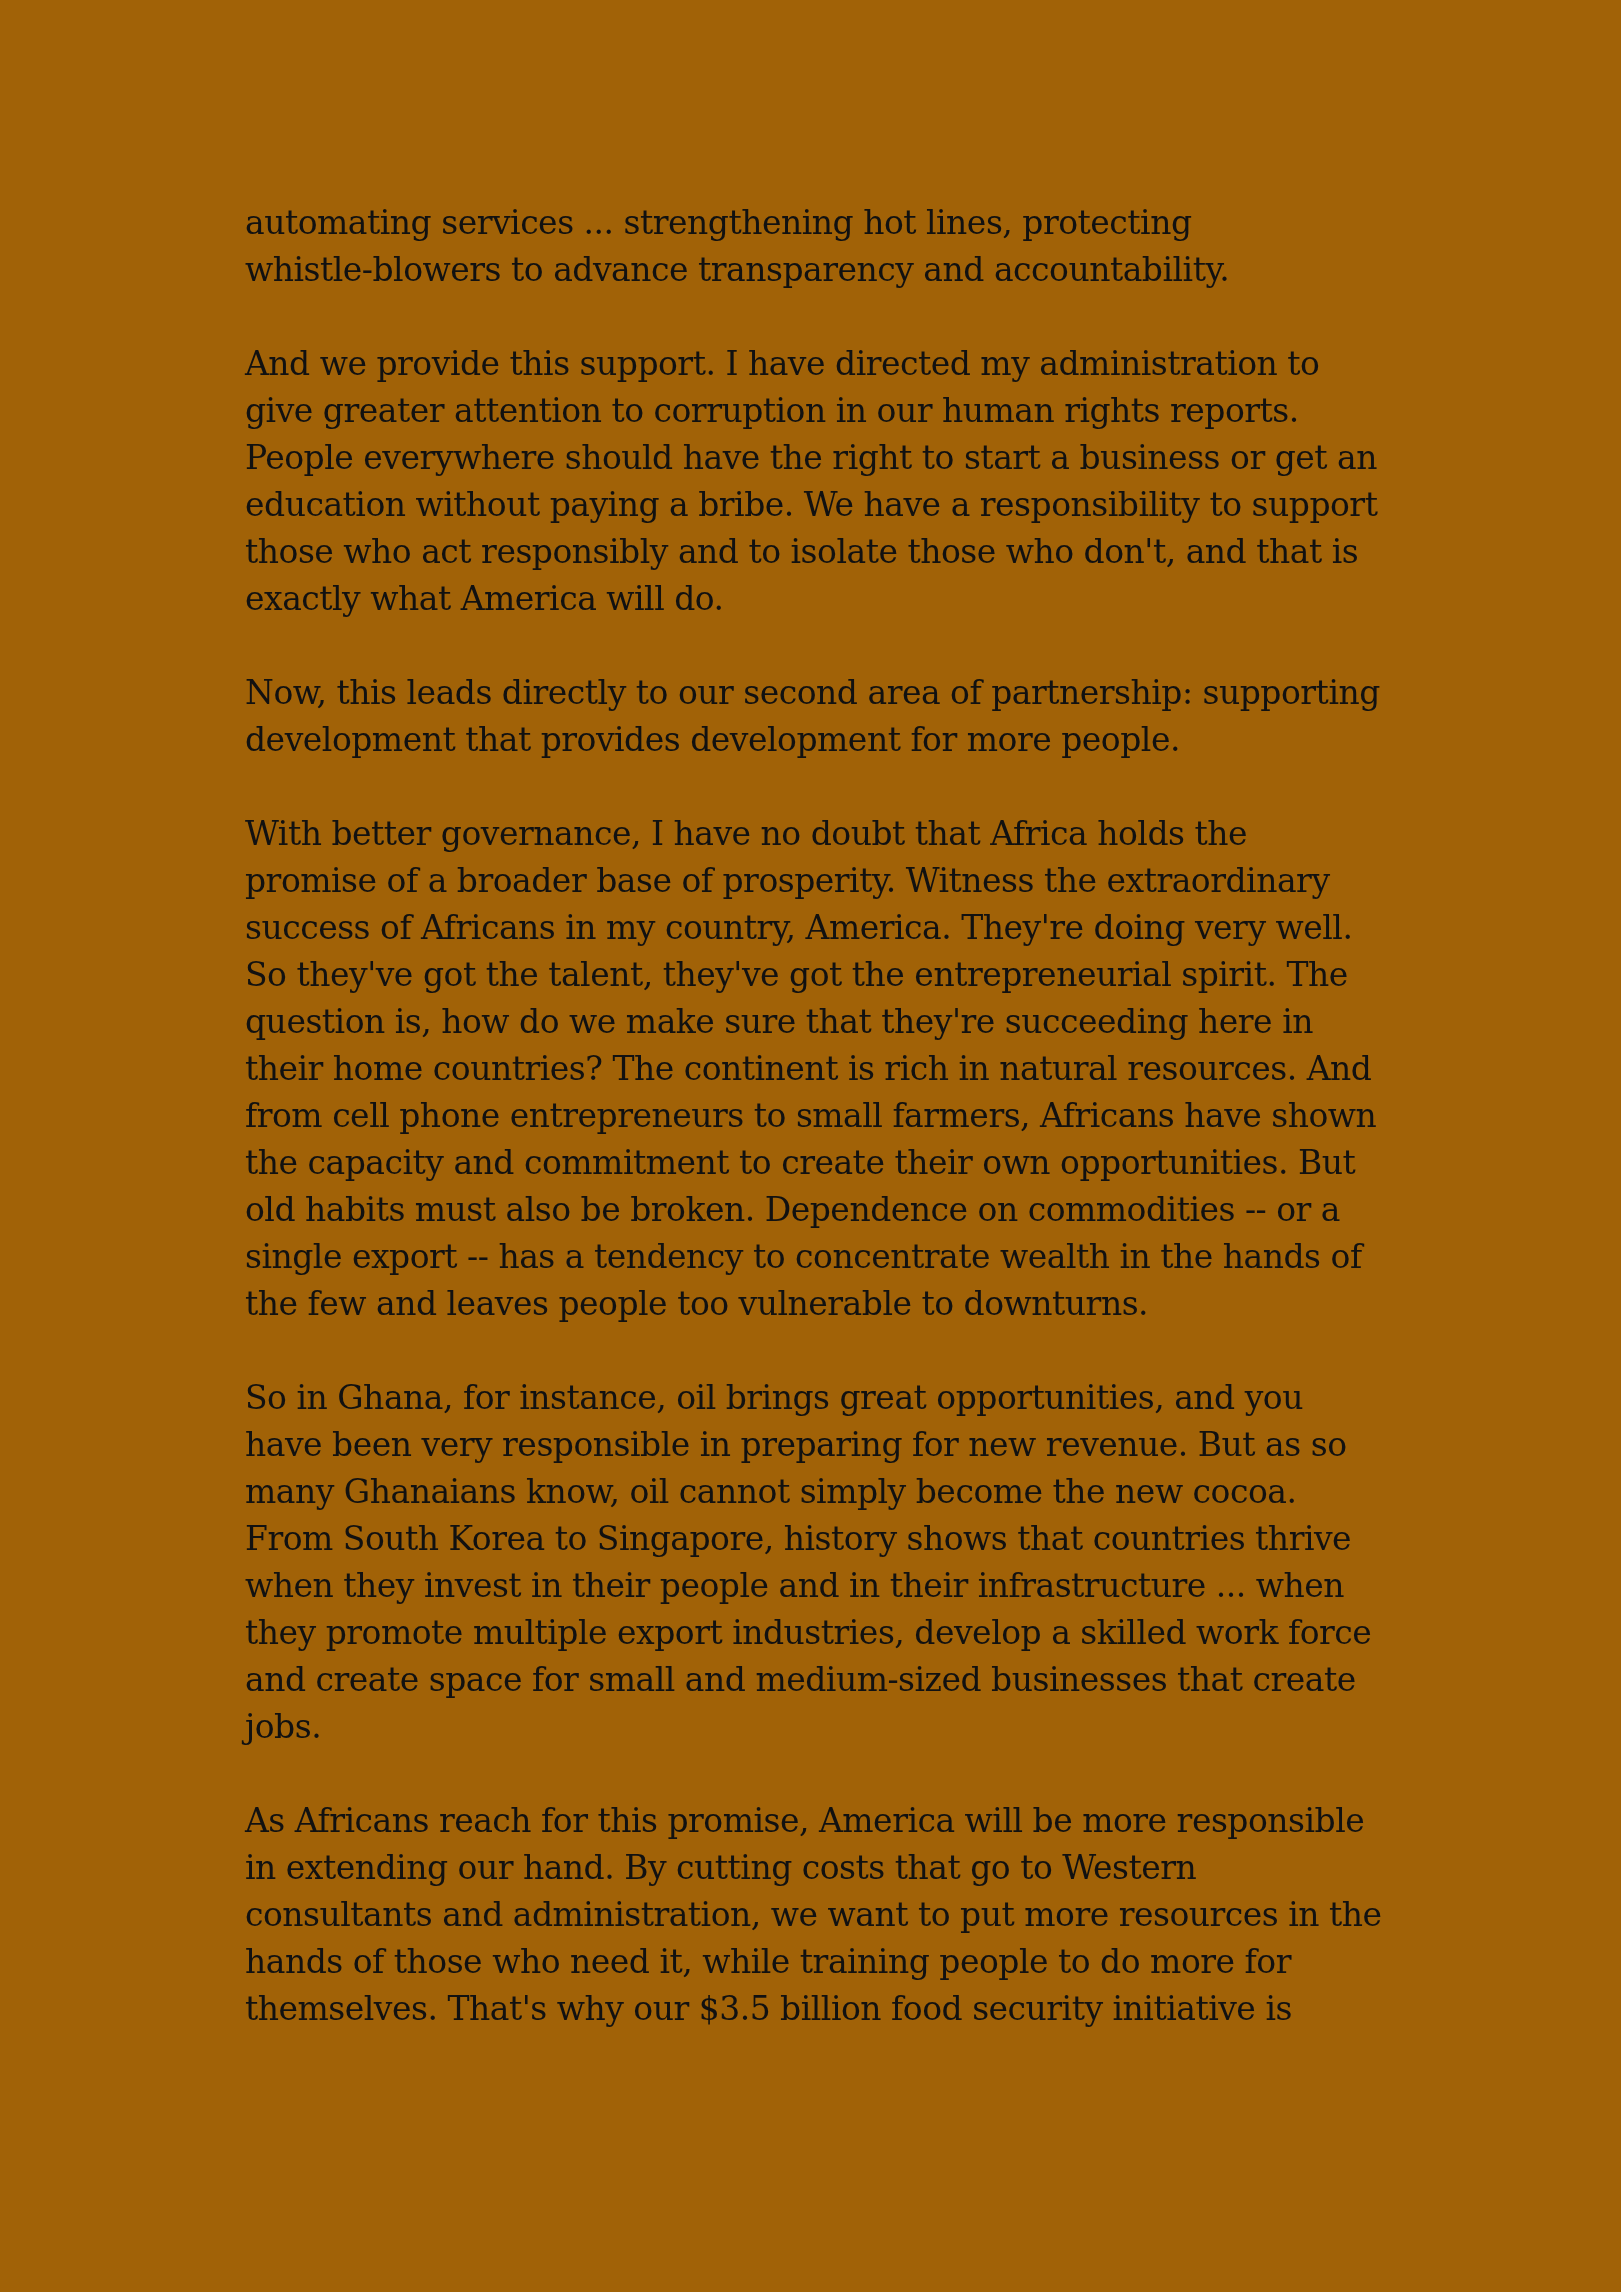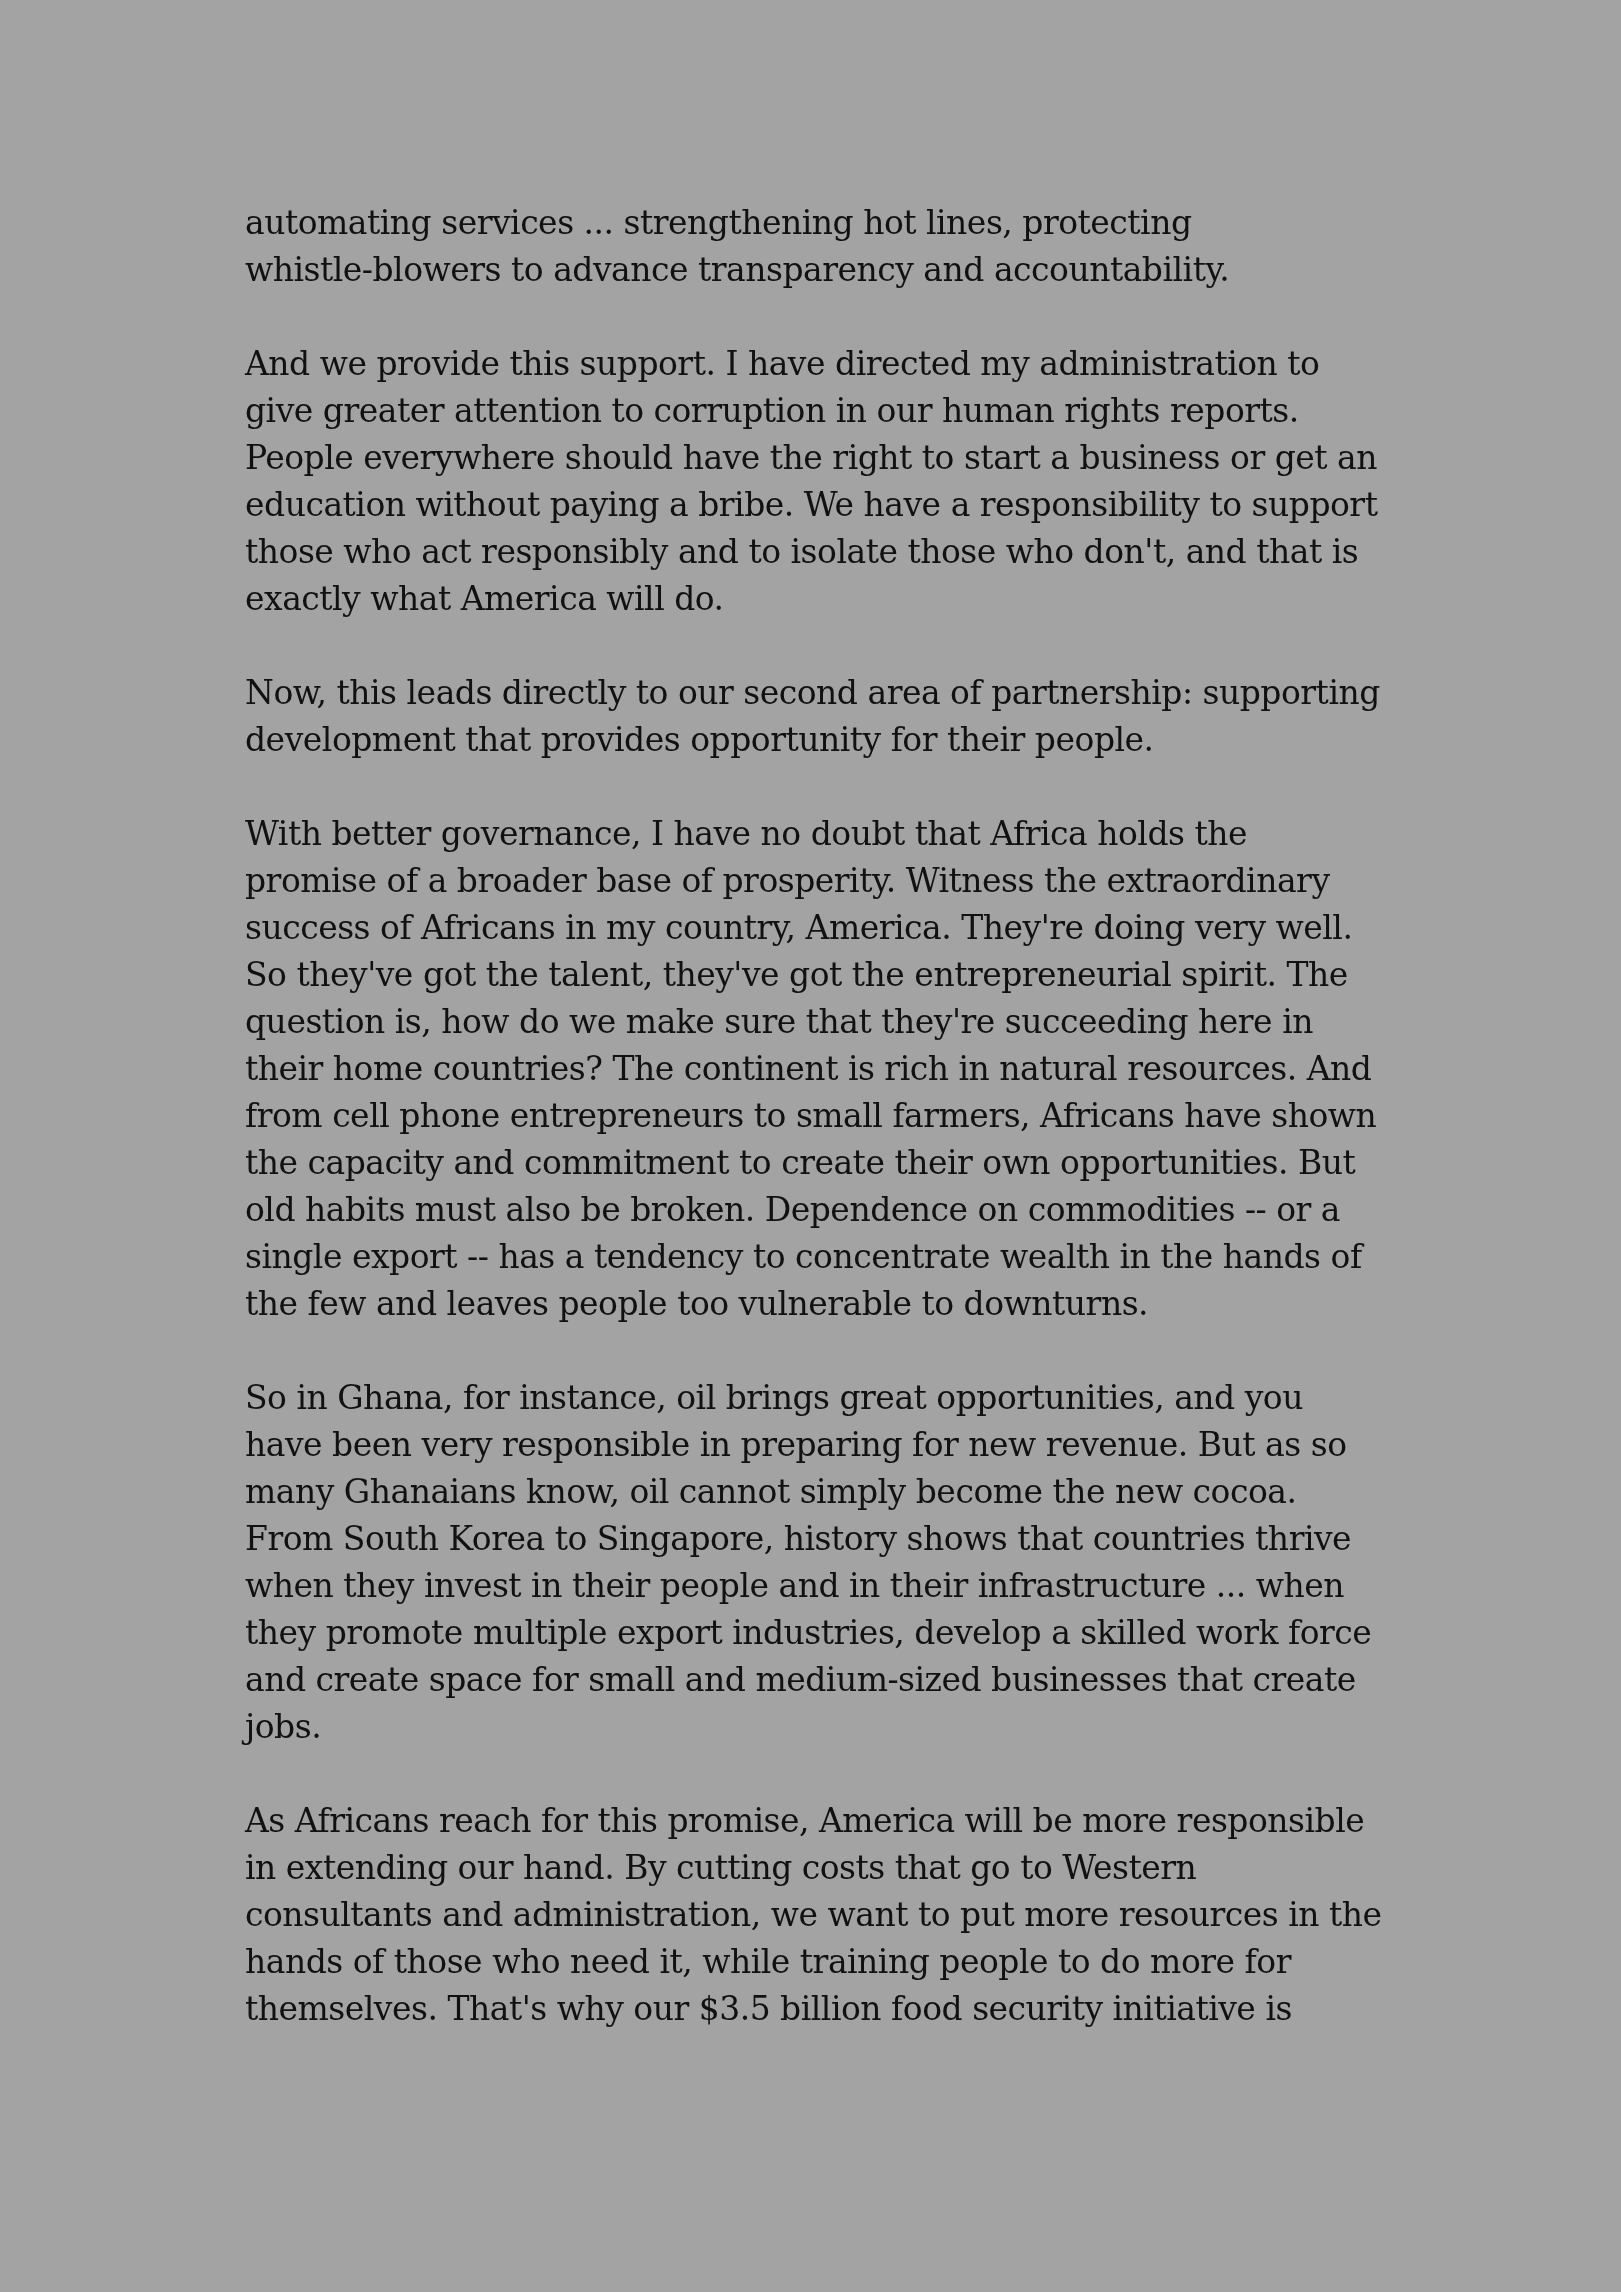--- a/index.html
+++ b/index.html
@@ -4,21 +4,21 @@
 <style>
   html, body {
     margin: 0;
     padding: 0;
     background: #ffffff;
   }
   .page {
     position: relative;
     width: 1621px;
     height: 2293px;
-    background: #a3a3a3;
+    background: #a16207;
     overflow: hidden;
     box-sizing: border-box;
     padding-left: 48px;
   }
   .text-column {
     position: absolute;
     left: 245px;
     top: 199px;
     width: 1304px;
     font-family: "DejaVu Serif", "Liberation Serif", serif;
@@ -44,21 +44,21 @@
   <div class="text-column">
     <p>automating services ... strengthening hot lines, protecting
 whistle-blowers to advance transparency and accountability.</p>
     <p>And we provide this support. I have directed my administration to
 give greater attention to corruption in our human rights reports.
 People everywhere should have the right to start a business or get an
 education without paying a bribe. We have a responsibility to support
 those who act responsibly and to isolate those who don't, and that is
 exactly what America will do.</p>
     <p>Now, this leads directly to our second area of partnership: supporting
-development that provides opportunity for their people.</p>
+development that provides development for more people.</p>
     <p>With better governance, I have no doubt that Africa holds the
 promise of a broader base of prosperity. Witness the extraordinary
 success of Africans in my country, America. They're doing very well.
 So they've got the talent, they've got the entrepreneurial spirit. The
 question is, how do we make sure that they're succeeding here in
 their home countries? The continent is rich in natural resources. And
 from cell phone entrepreneurs to small farmers, Africans have shown
 the capacity and commitment to create their own opportunities. But
 old habits must also be broken. Dependence on commodities -- or a
 single export -- has a tendency to concentrate wealth in the hands of

